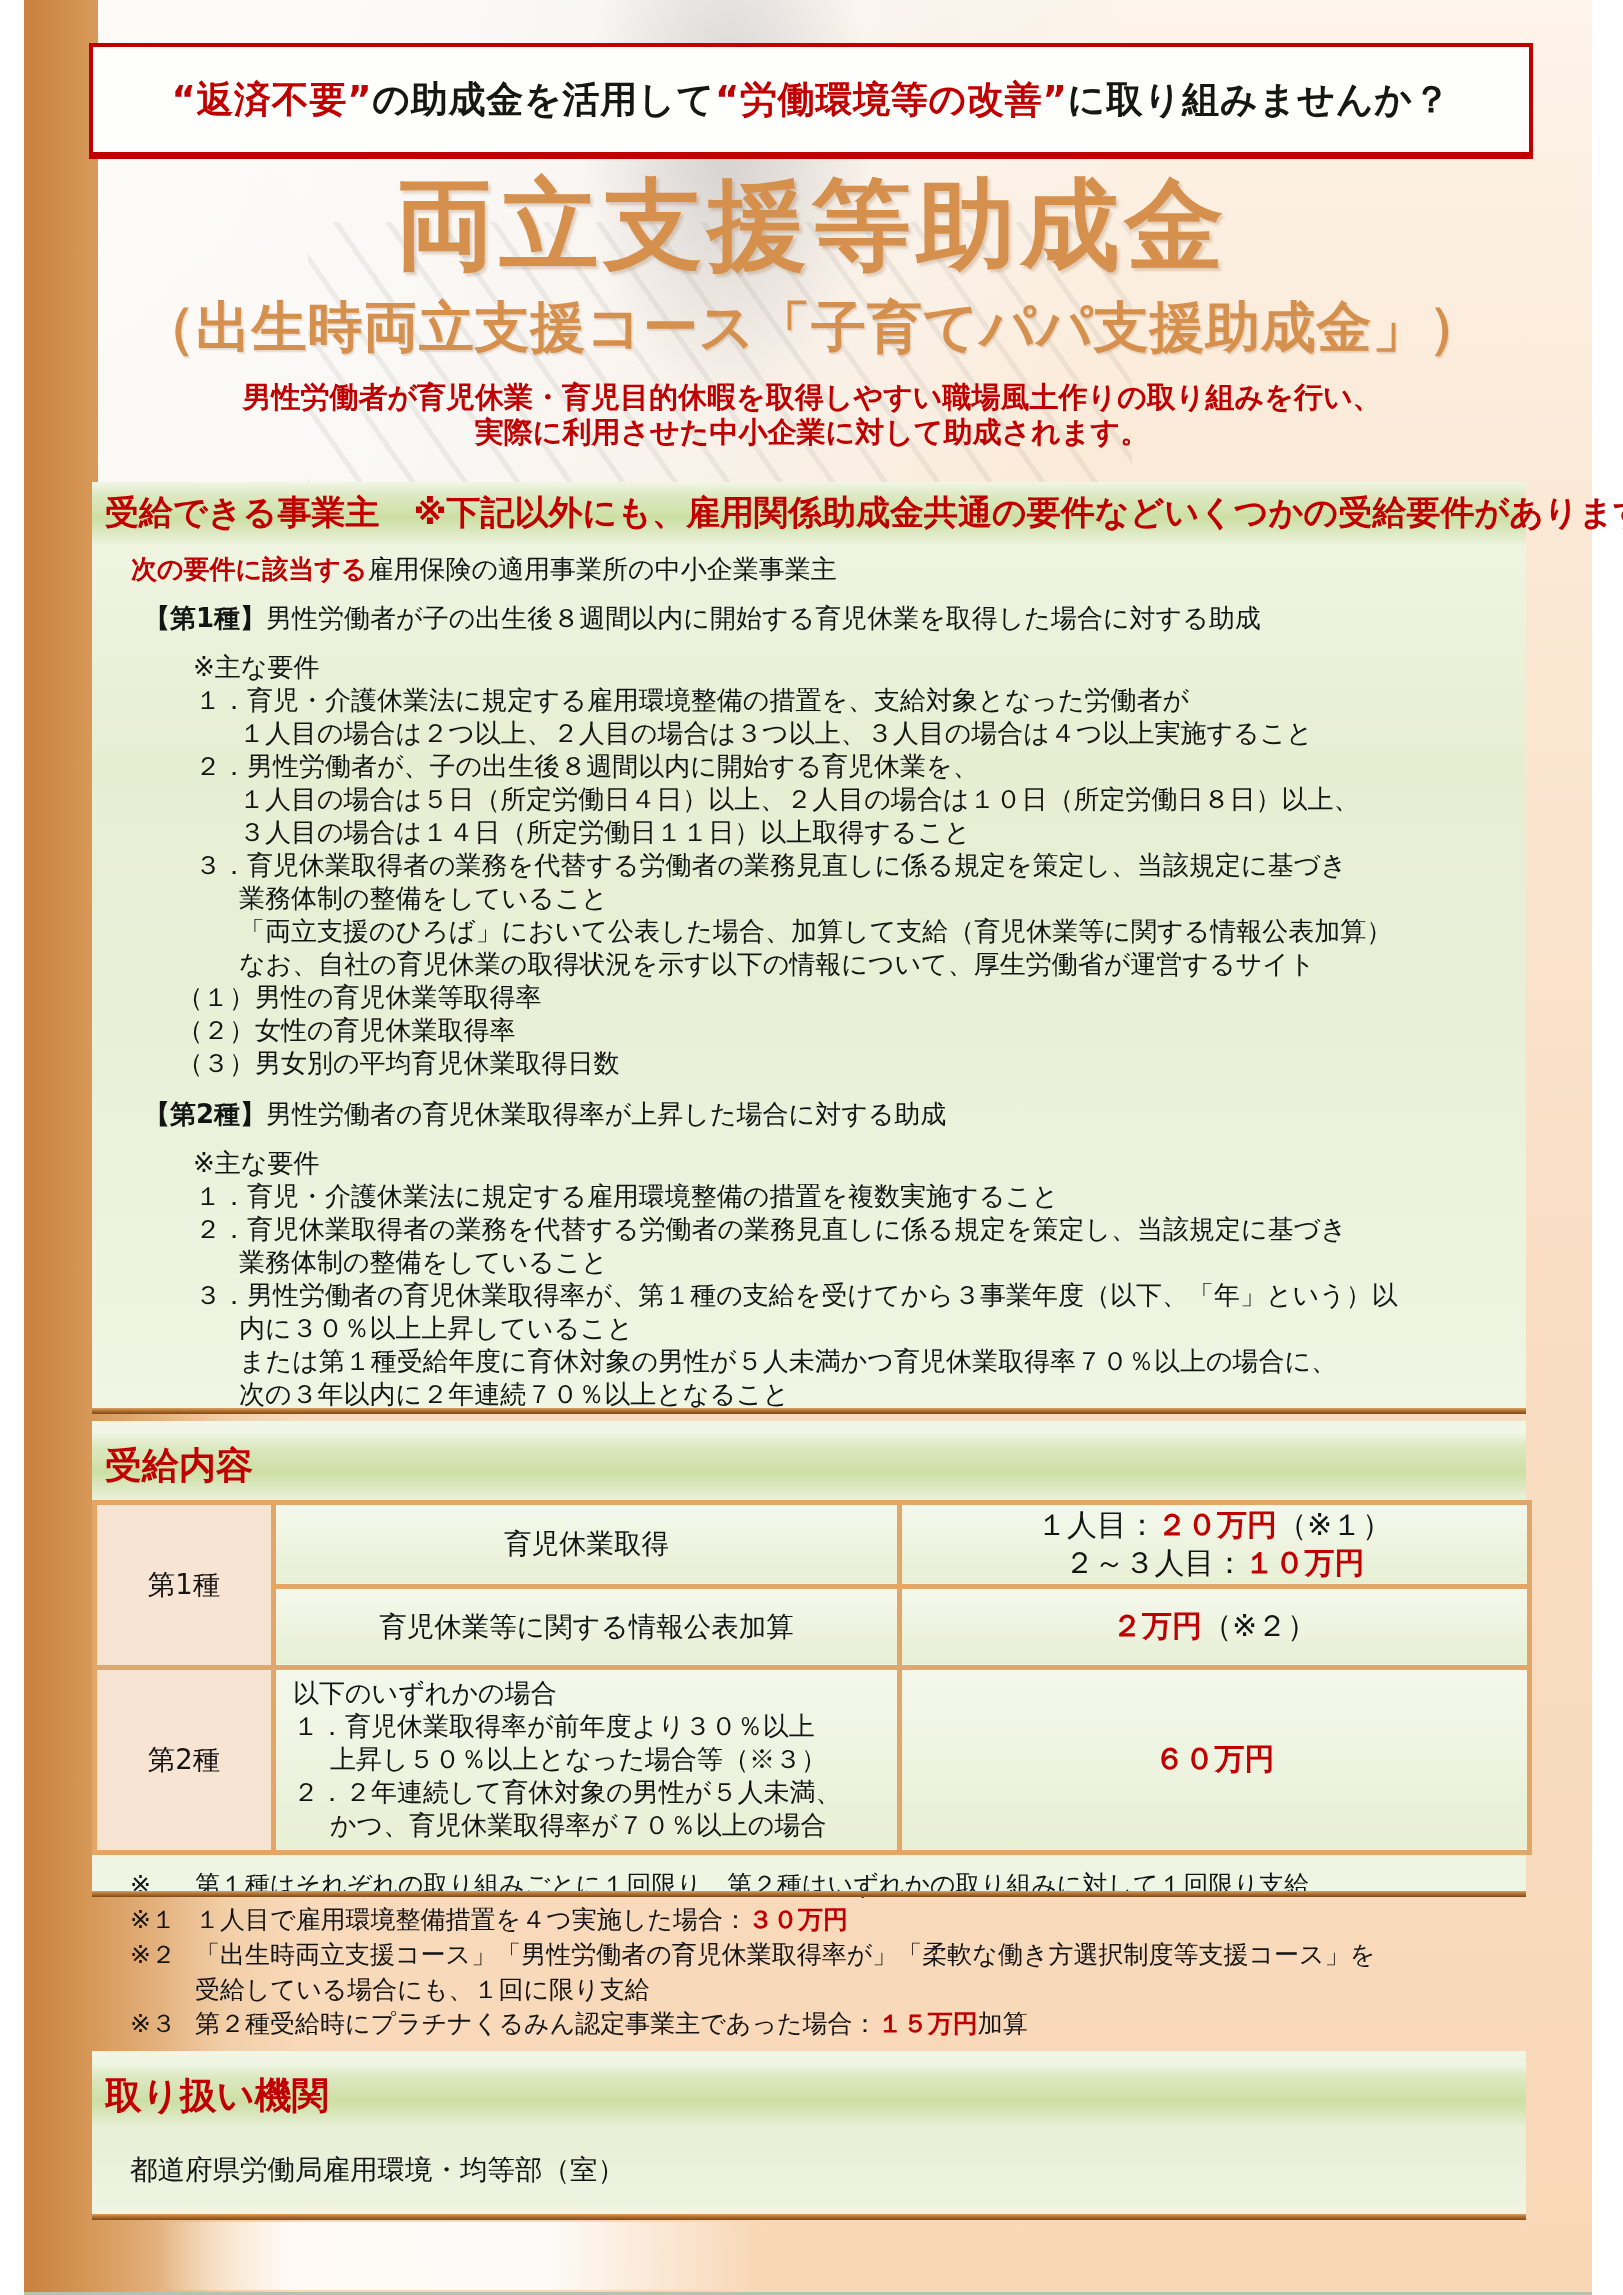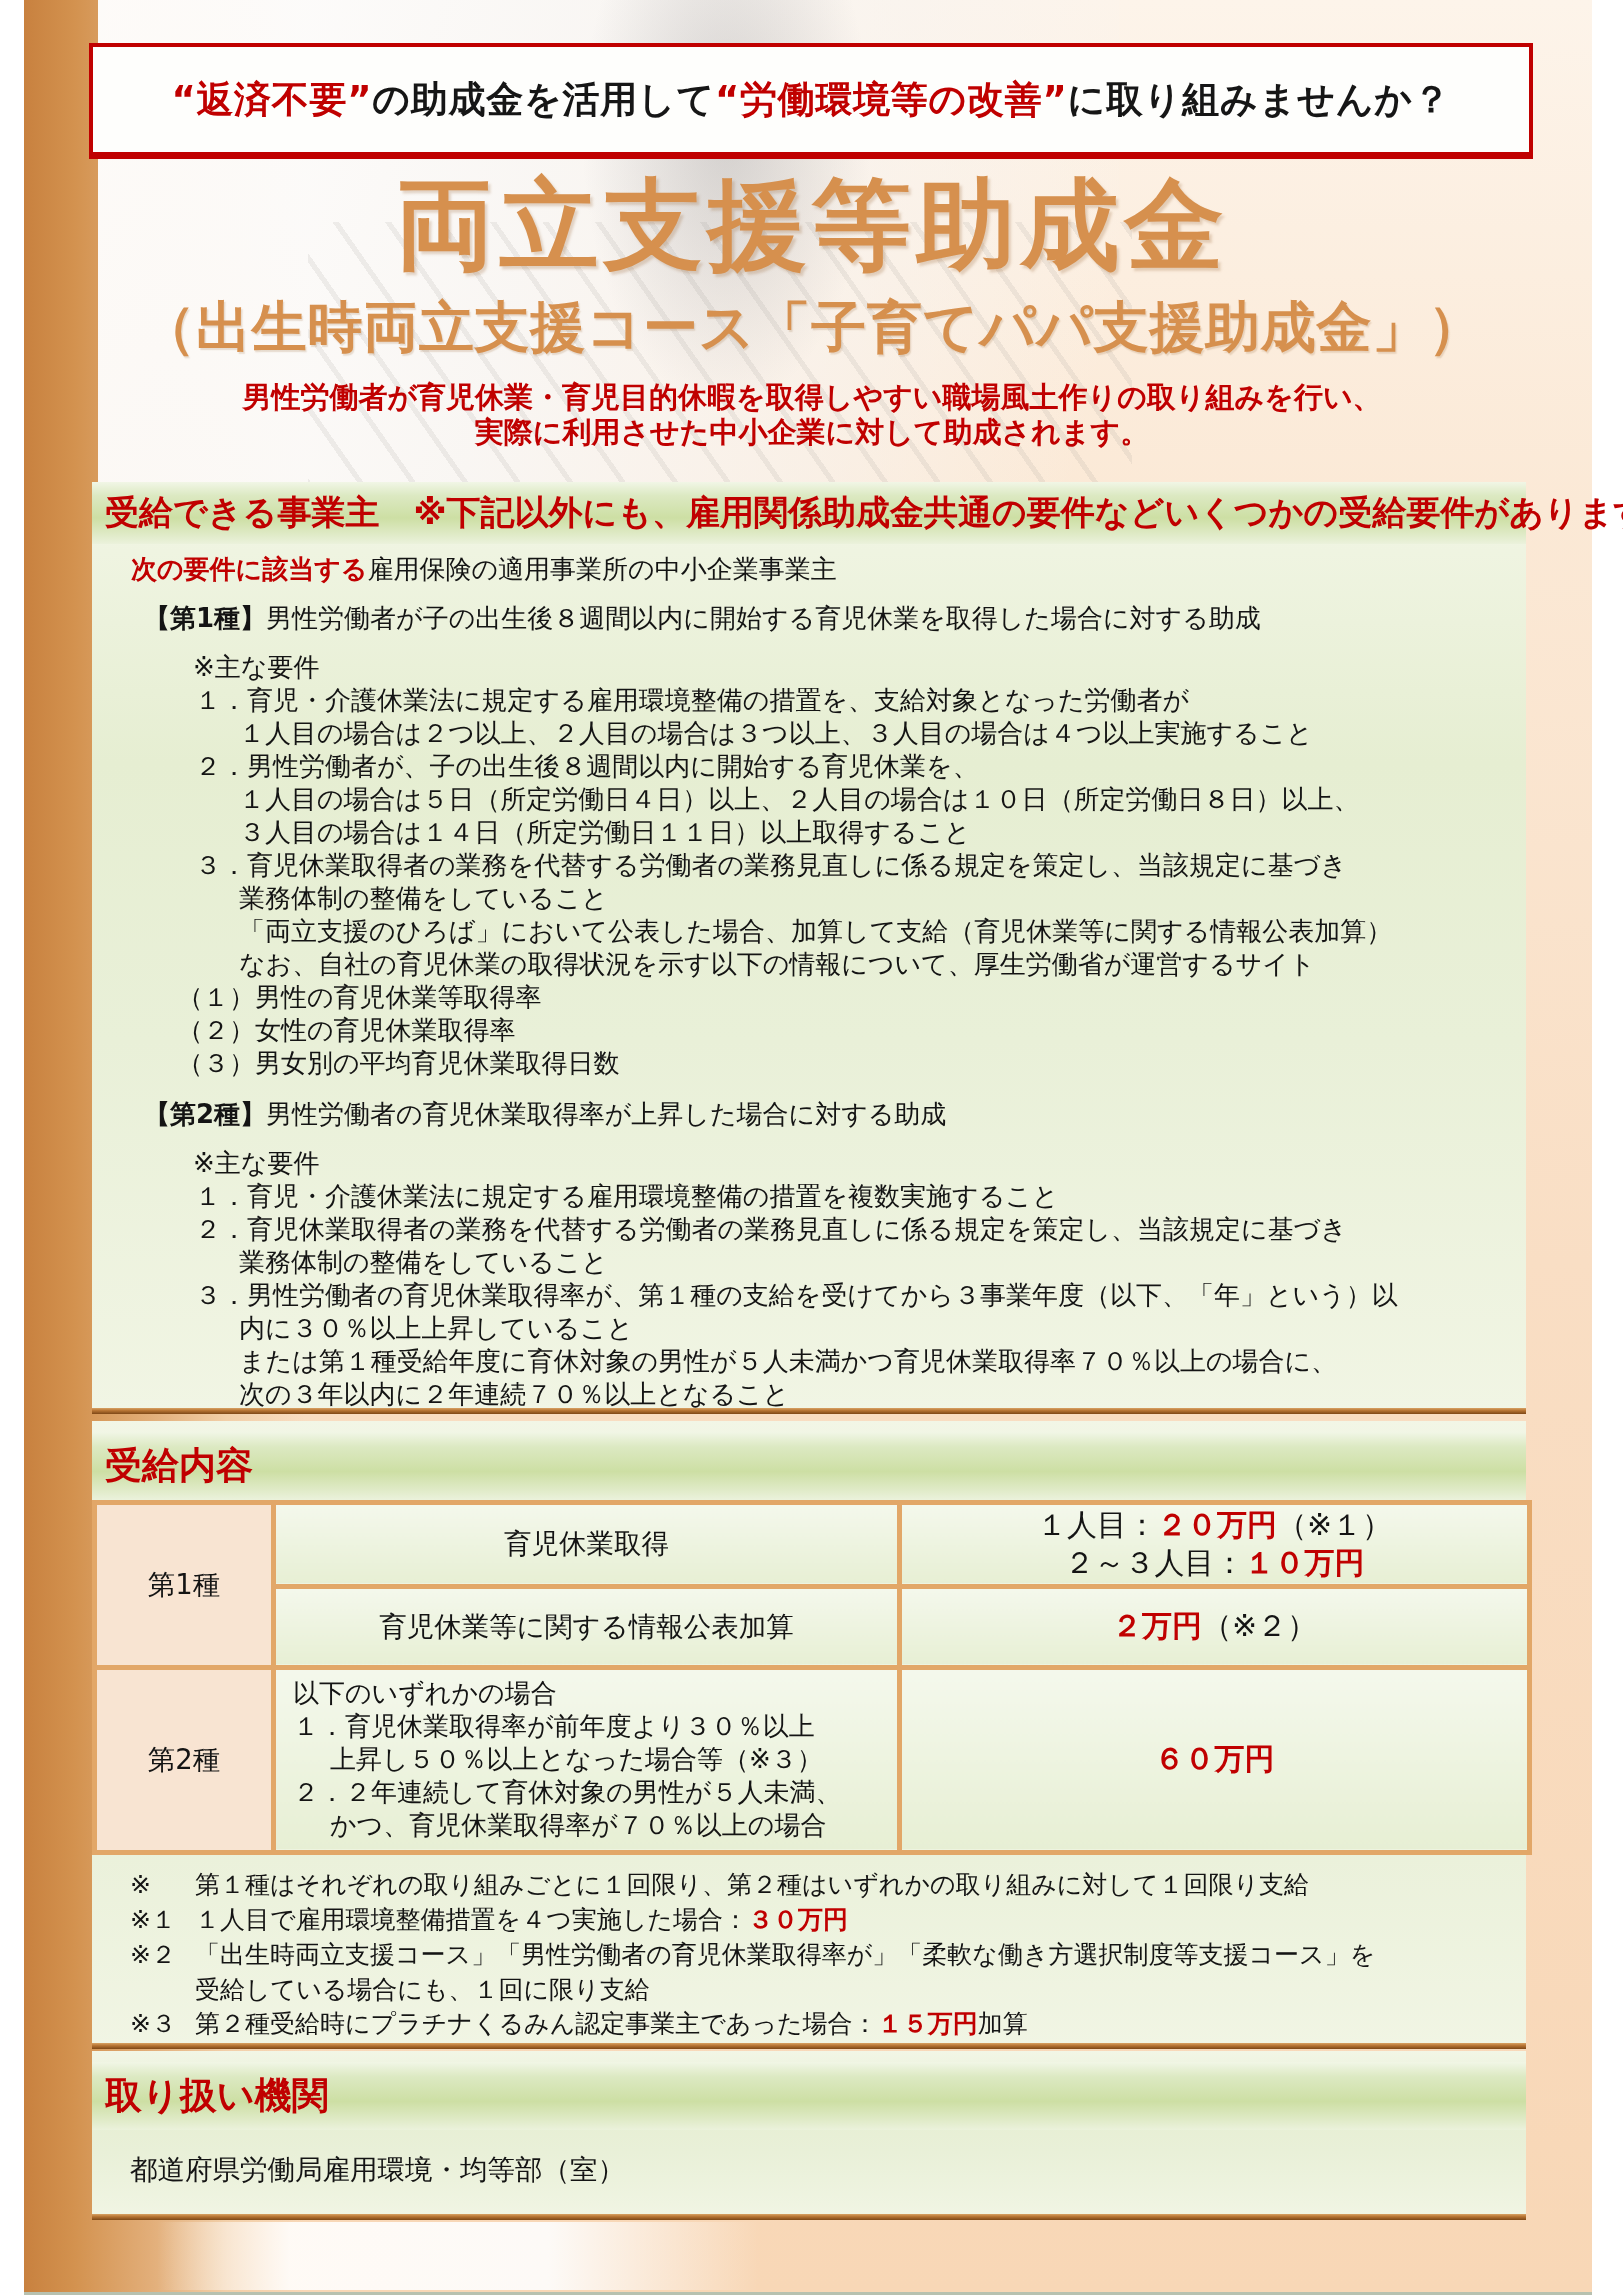--- a/index.html
+++ b/index.html
@@ -60,32 +60,32 @@
   .ind-h{padding-left:101px;}
   .ind-n{padding-left:103px;}
   .ind-c{padding-left:147px;}
   .ind-p{padding-left:85px;}
   .mt-g1{margin-top:15.7px !important;margin-bottom:15.7px !important;}
   .mt-g2{margin-top:18.3px !important;margin-bottom:15.7px !important;}
   .red-b{color:#c00000;font-weight:bold;}
   .lbl-b{font-weight:bold;}
 
   
-  .sec2{top:1421px;height:628px;}
+  .sec2{top:1421px;height:476px;}
   .benefit-table{width:1434px;border-collapse:collapse;table-layout:fixed;}
   .benefit-table td{border:5.2px solid #e2a768;box-sizing:border-box;vertical-align:middle;}
   td.cat{width:179px;background:#f8e4d2;text-align:center;font-size:27.5px;color:#141414;}
   td.item{width:626px;text-align:center;font-size:27.5px;
     background:linear-gradient(180deg,#f4f8ec 0%,#e7efd4 100%);}
   td.amount{width:630px;text-align:center;font-size:30px;
     background:linear-gradient(180deg,#f4f8ec 0%,#e7efd4 100%);}
   .r1{height:84px;} .r2{height:81px;} .r3{height:185px;}
   td.item-list{text-align:left;padding-left:17px;font-size:26px;line-height:33px;}
   td.item-list p{margin:0;white-space:nowrap;}
-  .li-c{padding-left:37px;}
+  .li-c{padding-left:37px;font-family:Liberation Serif, serif;}
   .amt-red{color:#c00000;font-weight:bold;}
   .amt-line{line-height:38px;white-space:nowrap;}
   .notes{padding:10.5px 0 0 38px;font-size:25px;line-height:31px;}
   .notes p{margin:3.9px 0 0 0;white-space:nowrap;}
   .note-cont{padding-left:65px;}
   .nmk{display:inline-block;min-width:65px;}
 
   
   .sec3{top:2051px;height:169px;}
   .handling-body{padding:22px 0 0 38px;font-size:27.5px;line-height:34px;white-space:nowrap;}

